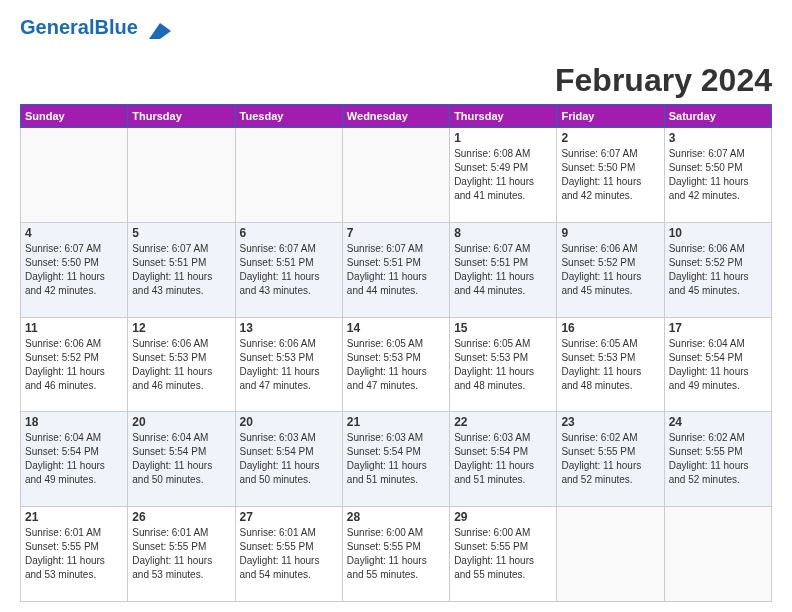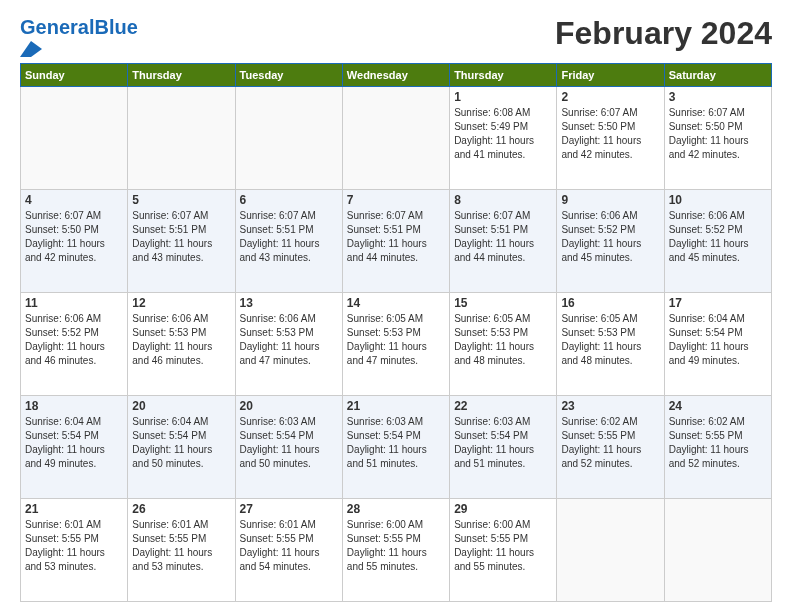--- a/index.html
+++ b/index.html
@@ -24,35 +24,36 @@
       margin-bottom: 6px;
     }
     .title-block {
       text-align: right;
     }
     .month-title {
       font-size: 32px;
       font-weight: bold;
       color: #333;
       line-height: 1.1;
+      margin-top: 47px;
     }
     .location {
       font-size: 13px;
       color: #555;
       margin-top: 2px;
     }
     .calendar {
       flex: 1;
       border: 1px solid #ccc;
       border-collapse: collapse;
       width: 100%;
       table-layout: fixed;
     }
     .calendar thead tr th {
-      background: #4d7c0f;
+      background: #a21caf;
       color: #fff;
       font-size: 11px;
       font-weight: bold;
       padding: 5px 4px;
       border: 1px solid #1a6ab8;
       text-align: left;
     }
     .calendar tbody tr td {
       border: 1px solid #ccc;
       vertical-align: top;
@@ -96,21 +97,21 @@
       color: #1a6ab8;
     }
   </style>
 </head>
 <body>
 
 <div class="page">
   <div class="header">
     <div class="logo-wrapper">
       <div>
-        <div style="display:flex; align-items:flex-start; gap:2px;flex-direction:column;">
+        <div style="display:flex; align-items:flex-end; gap:11px;">
           <span class="logo-name">
             <span>General</span><span style="color:#1a6ab8;">Blue</span>
           </span>
           <svg width="22" height="16" viewBox="0 0 22 16">
             <polygon points="0,16 11,0 22,8 11,16" fill="#1a6ab8"></polygon>
           </svg>
         </div>
       </div>
     </div>
     <div class="title-block">

